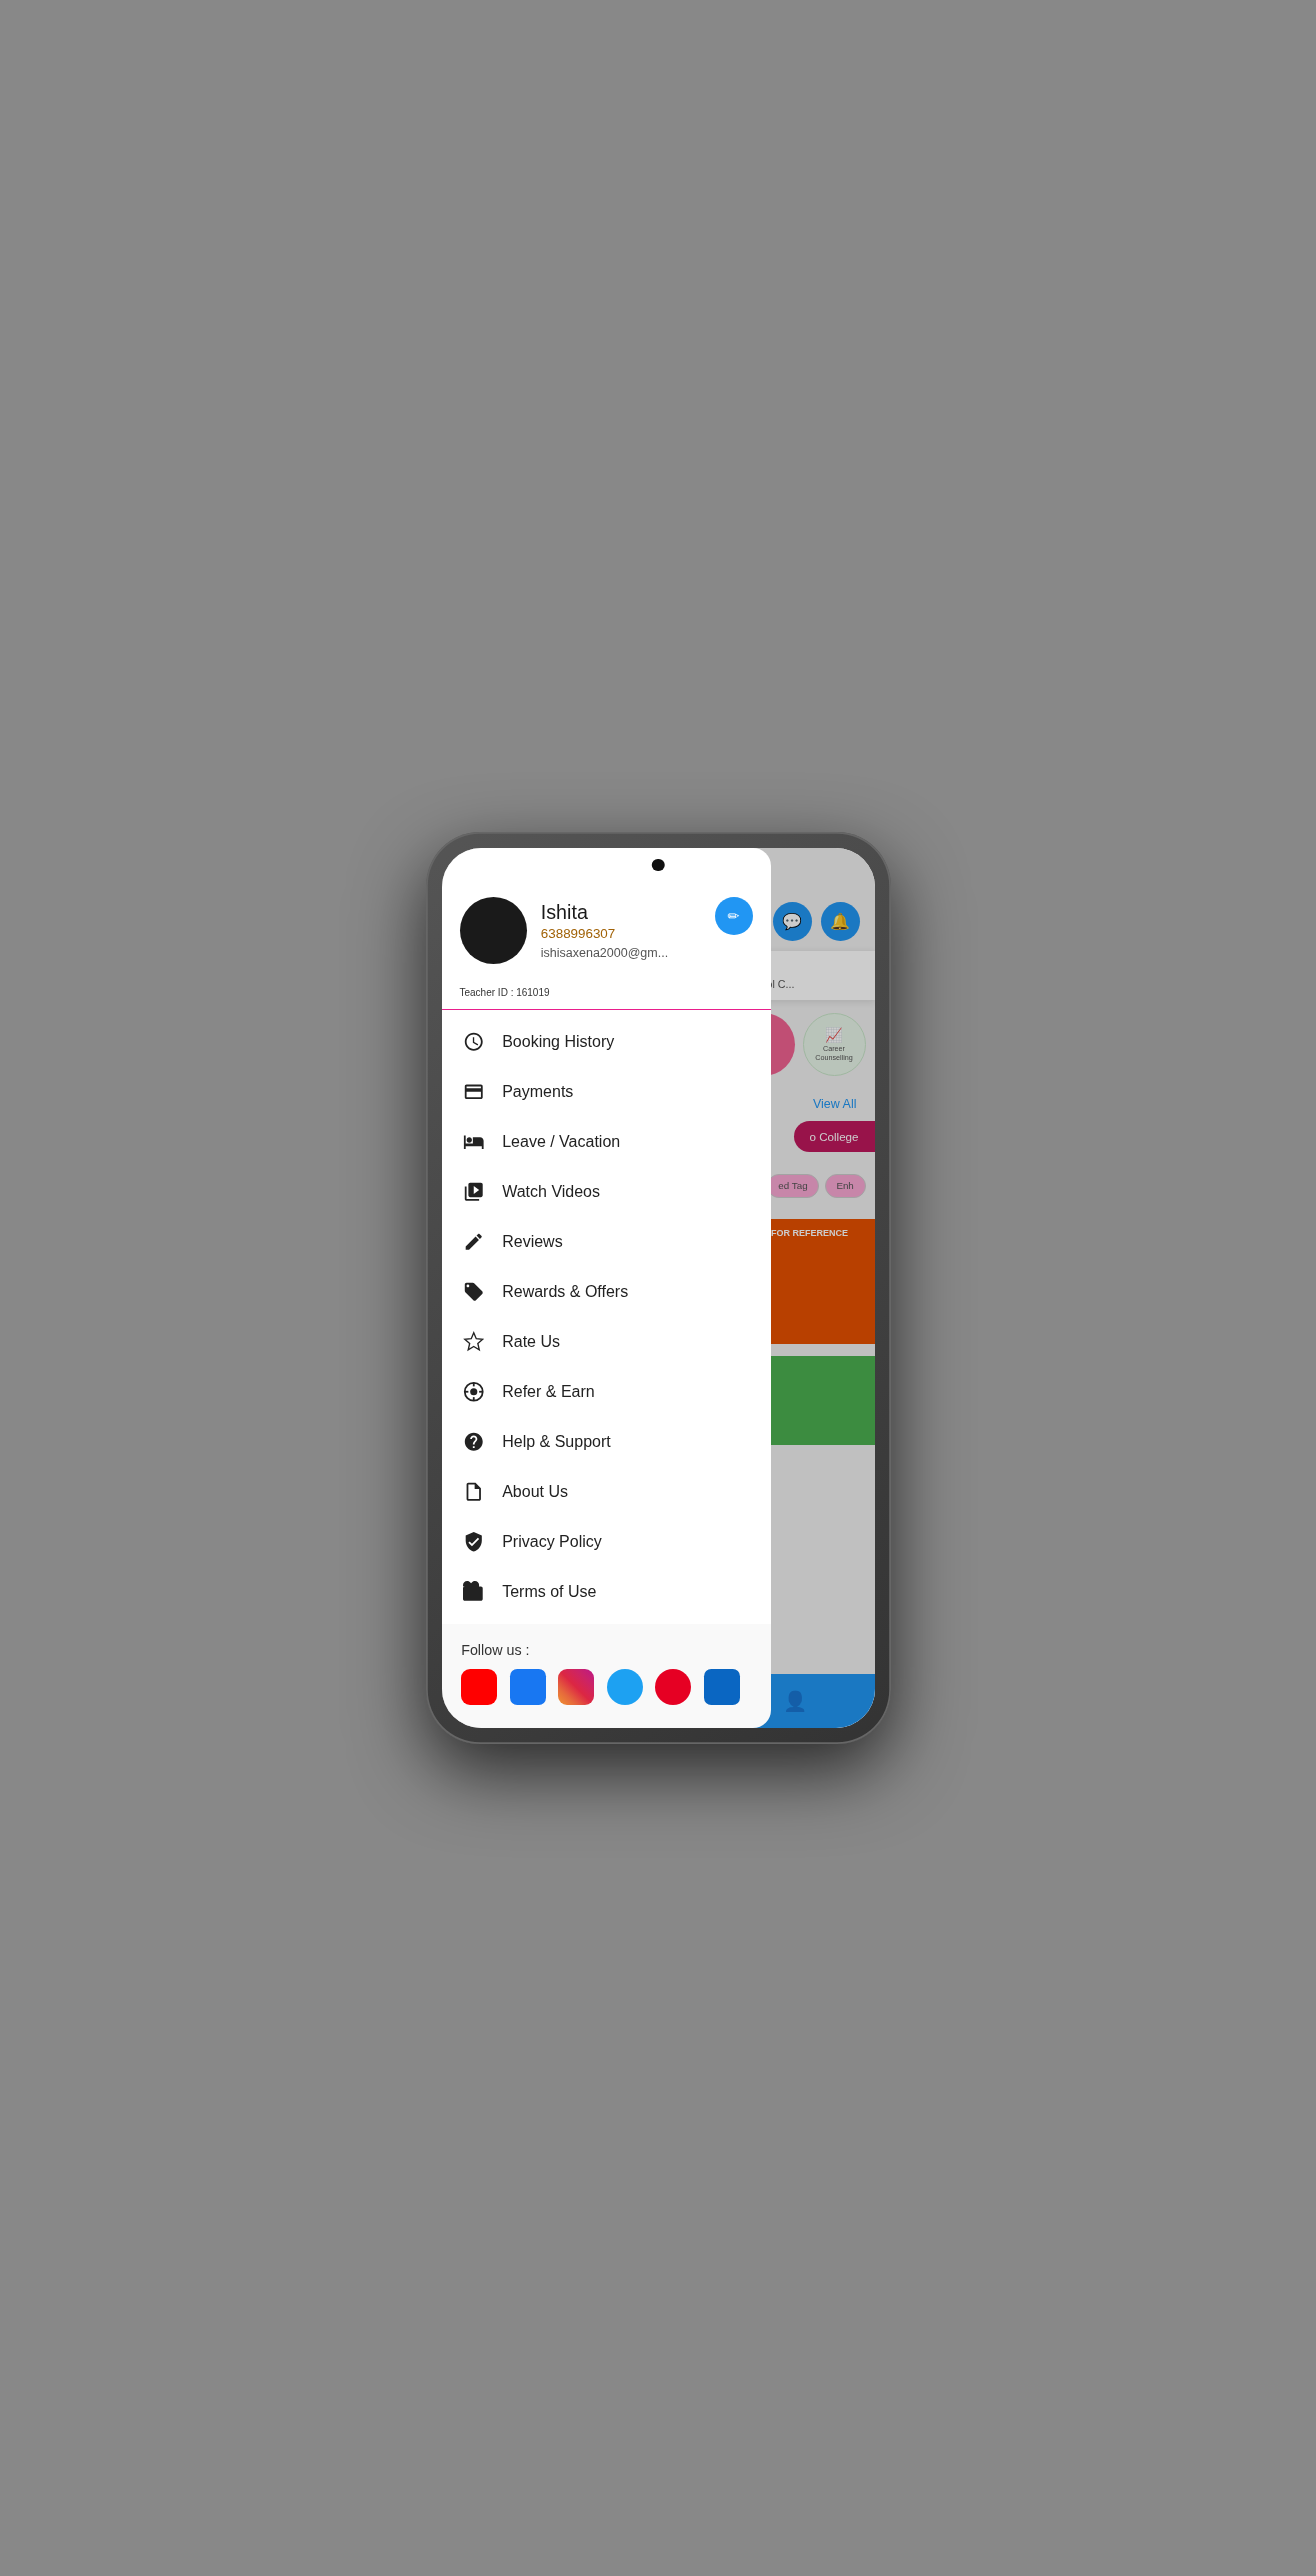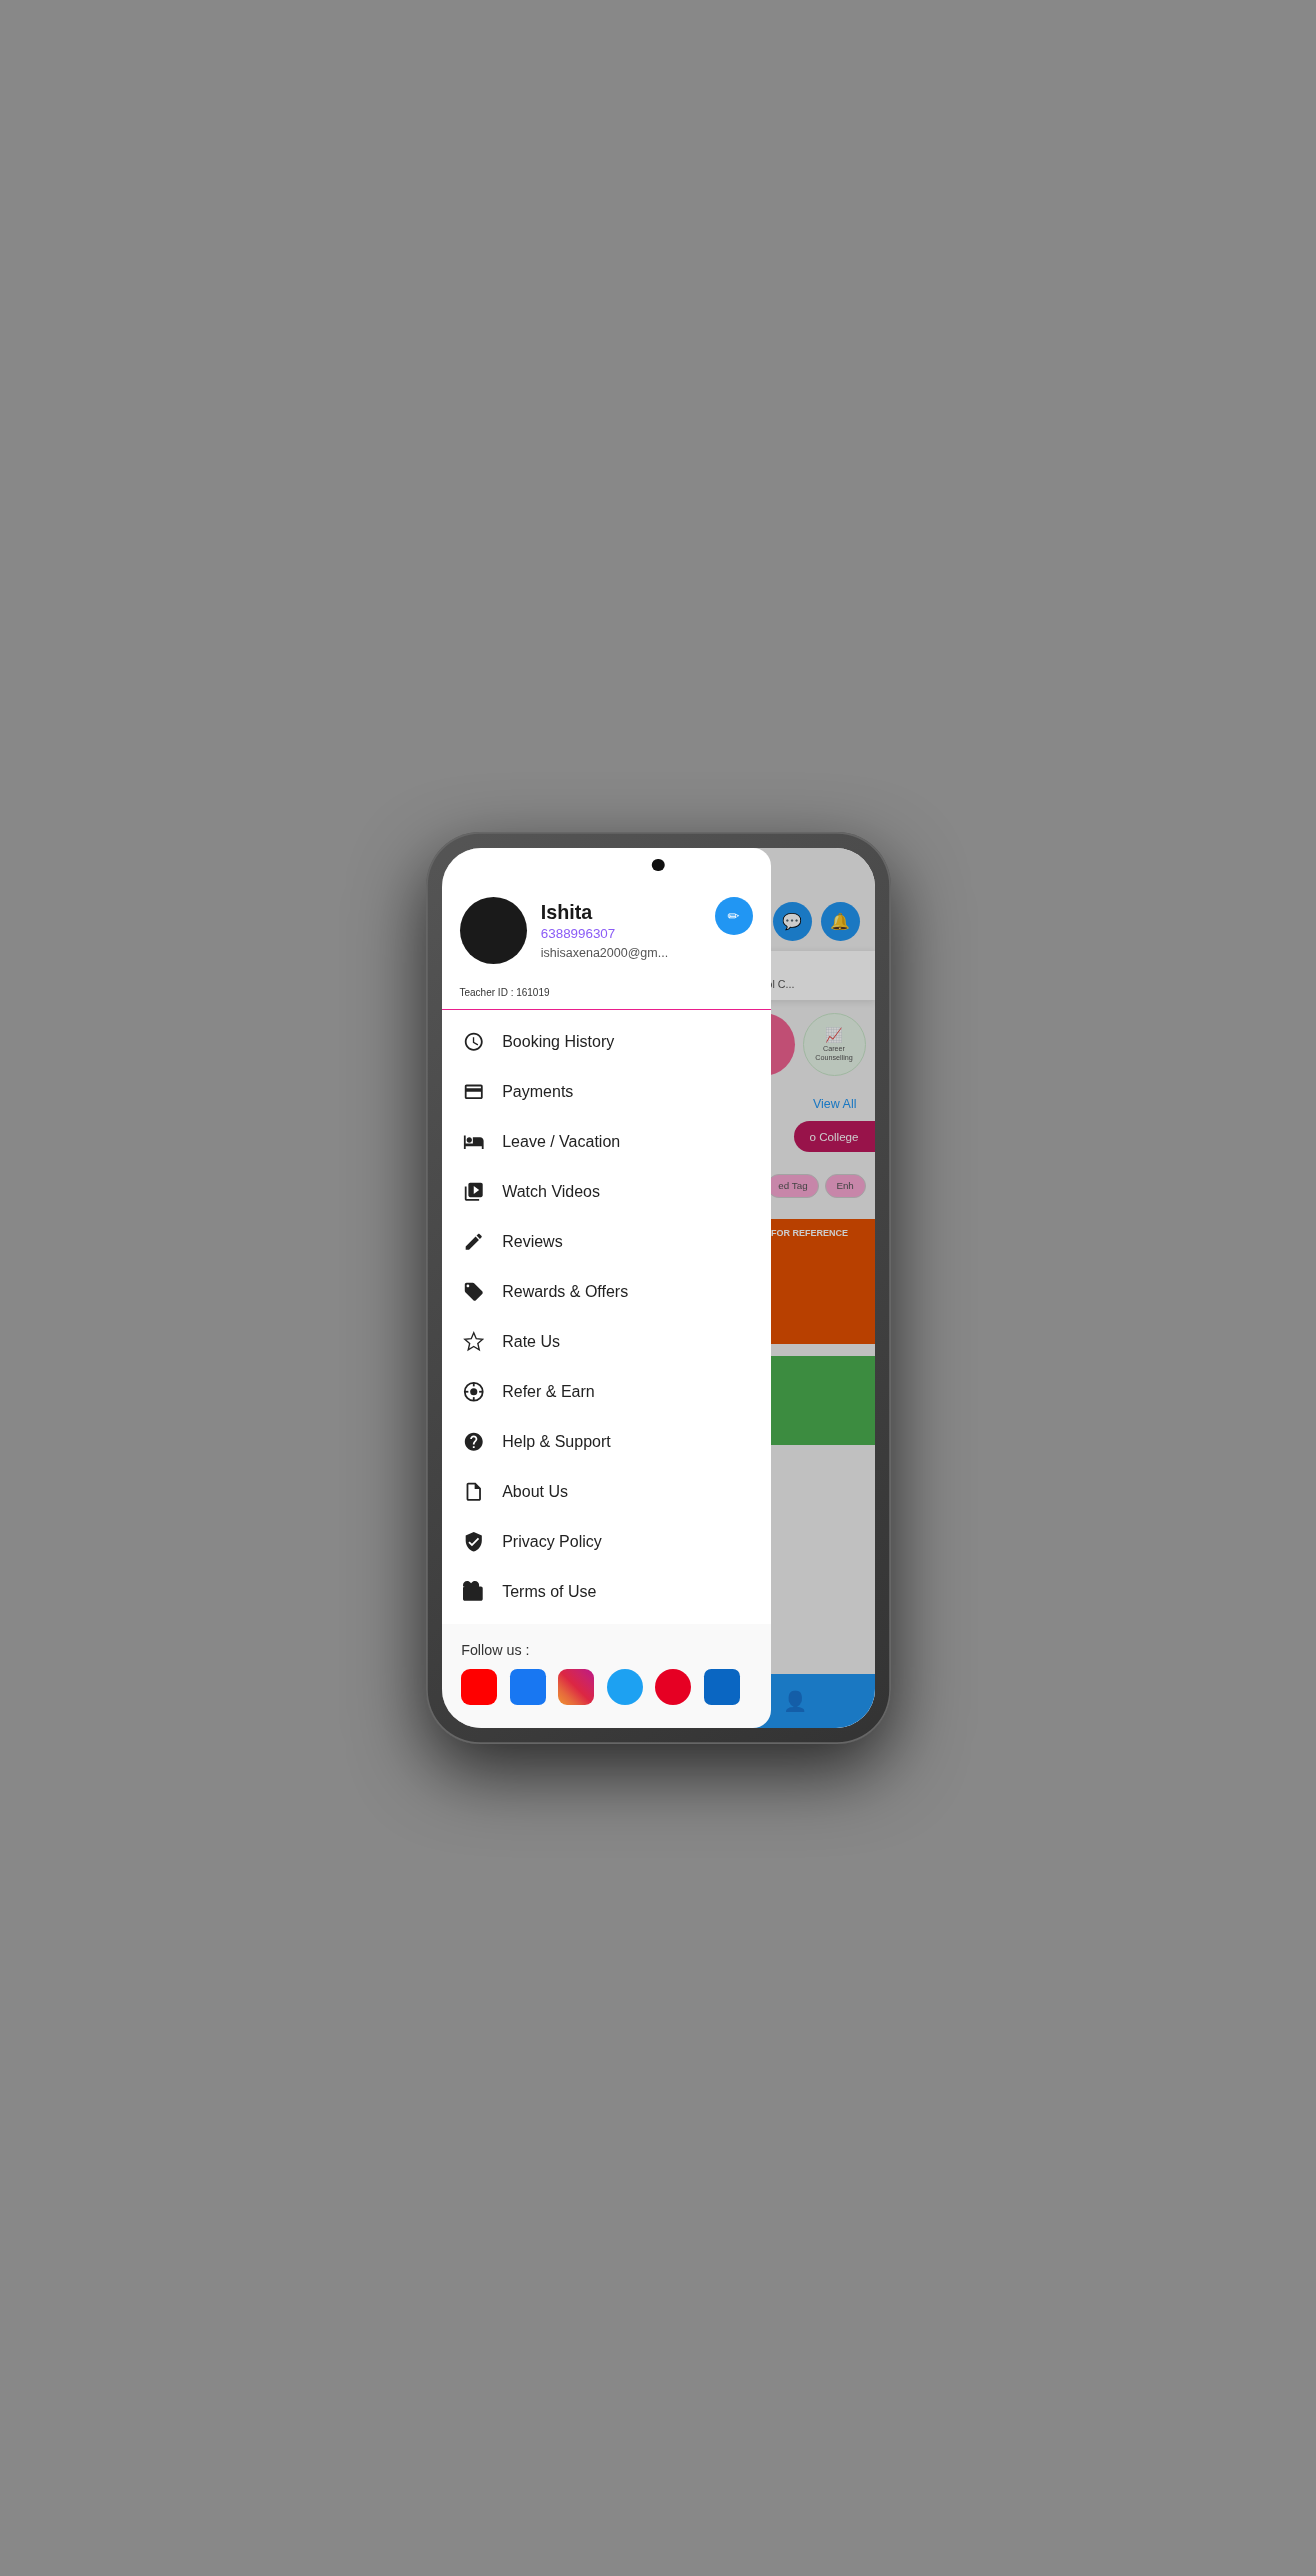--- a/index.html
+++ b/index.html
@@ -234,27 +234,27 @@
       border-radius: 50%;
       flex-shrink: 0;
     }
 
     .profile-info {
       flex: 1;
     }
 
     .profile-name {
       font-size: 19.7px;
-      font-weight: 700;
+      font-weight: 400;
       color: #1a1a1a;
     }
 
     .profile-phone {
       font-size: 13.4px;
-      color: #8b5cf6;
+      color: #a16207;
       margin-top: 1.8px;
     }
 
     .profile-email {
       font-size: 12.5px;
       color: #555;
       margin-top: 5px;
     }
 
     .edit-btn {

